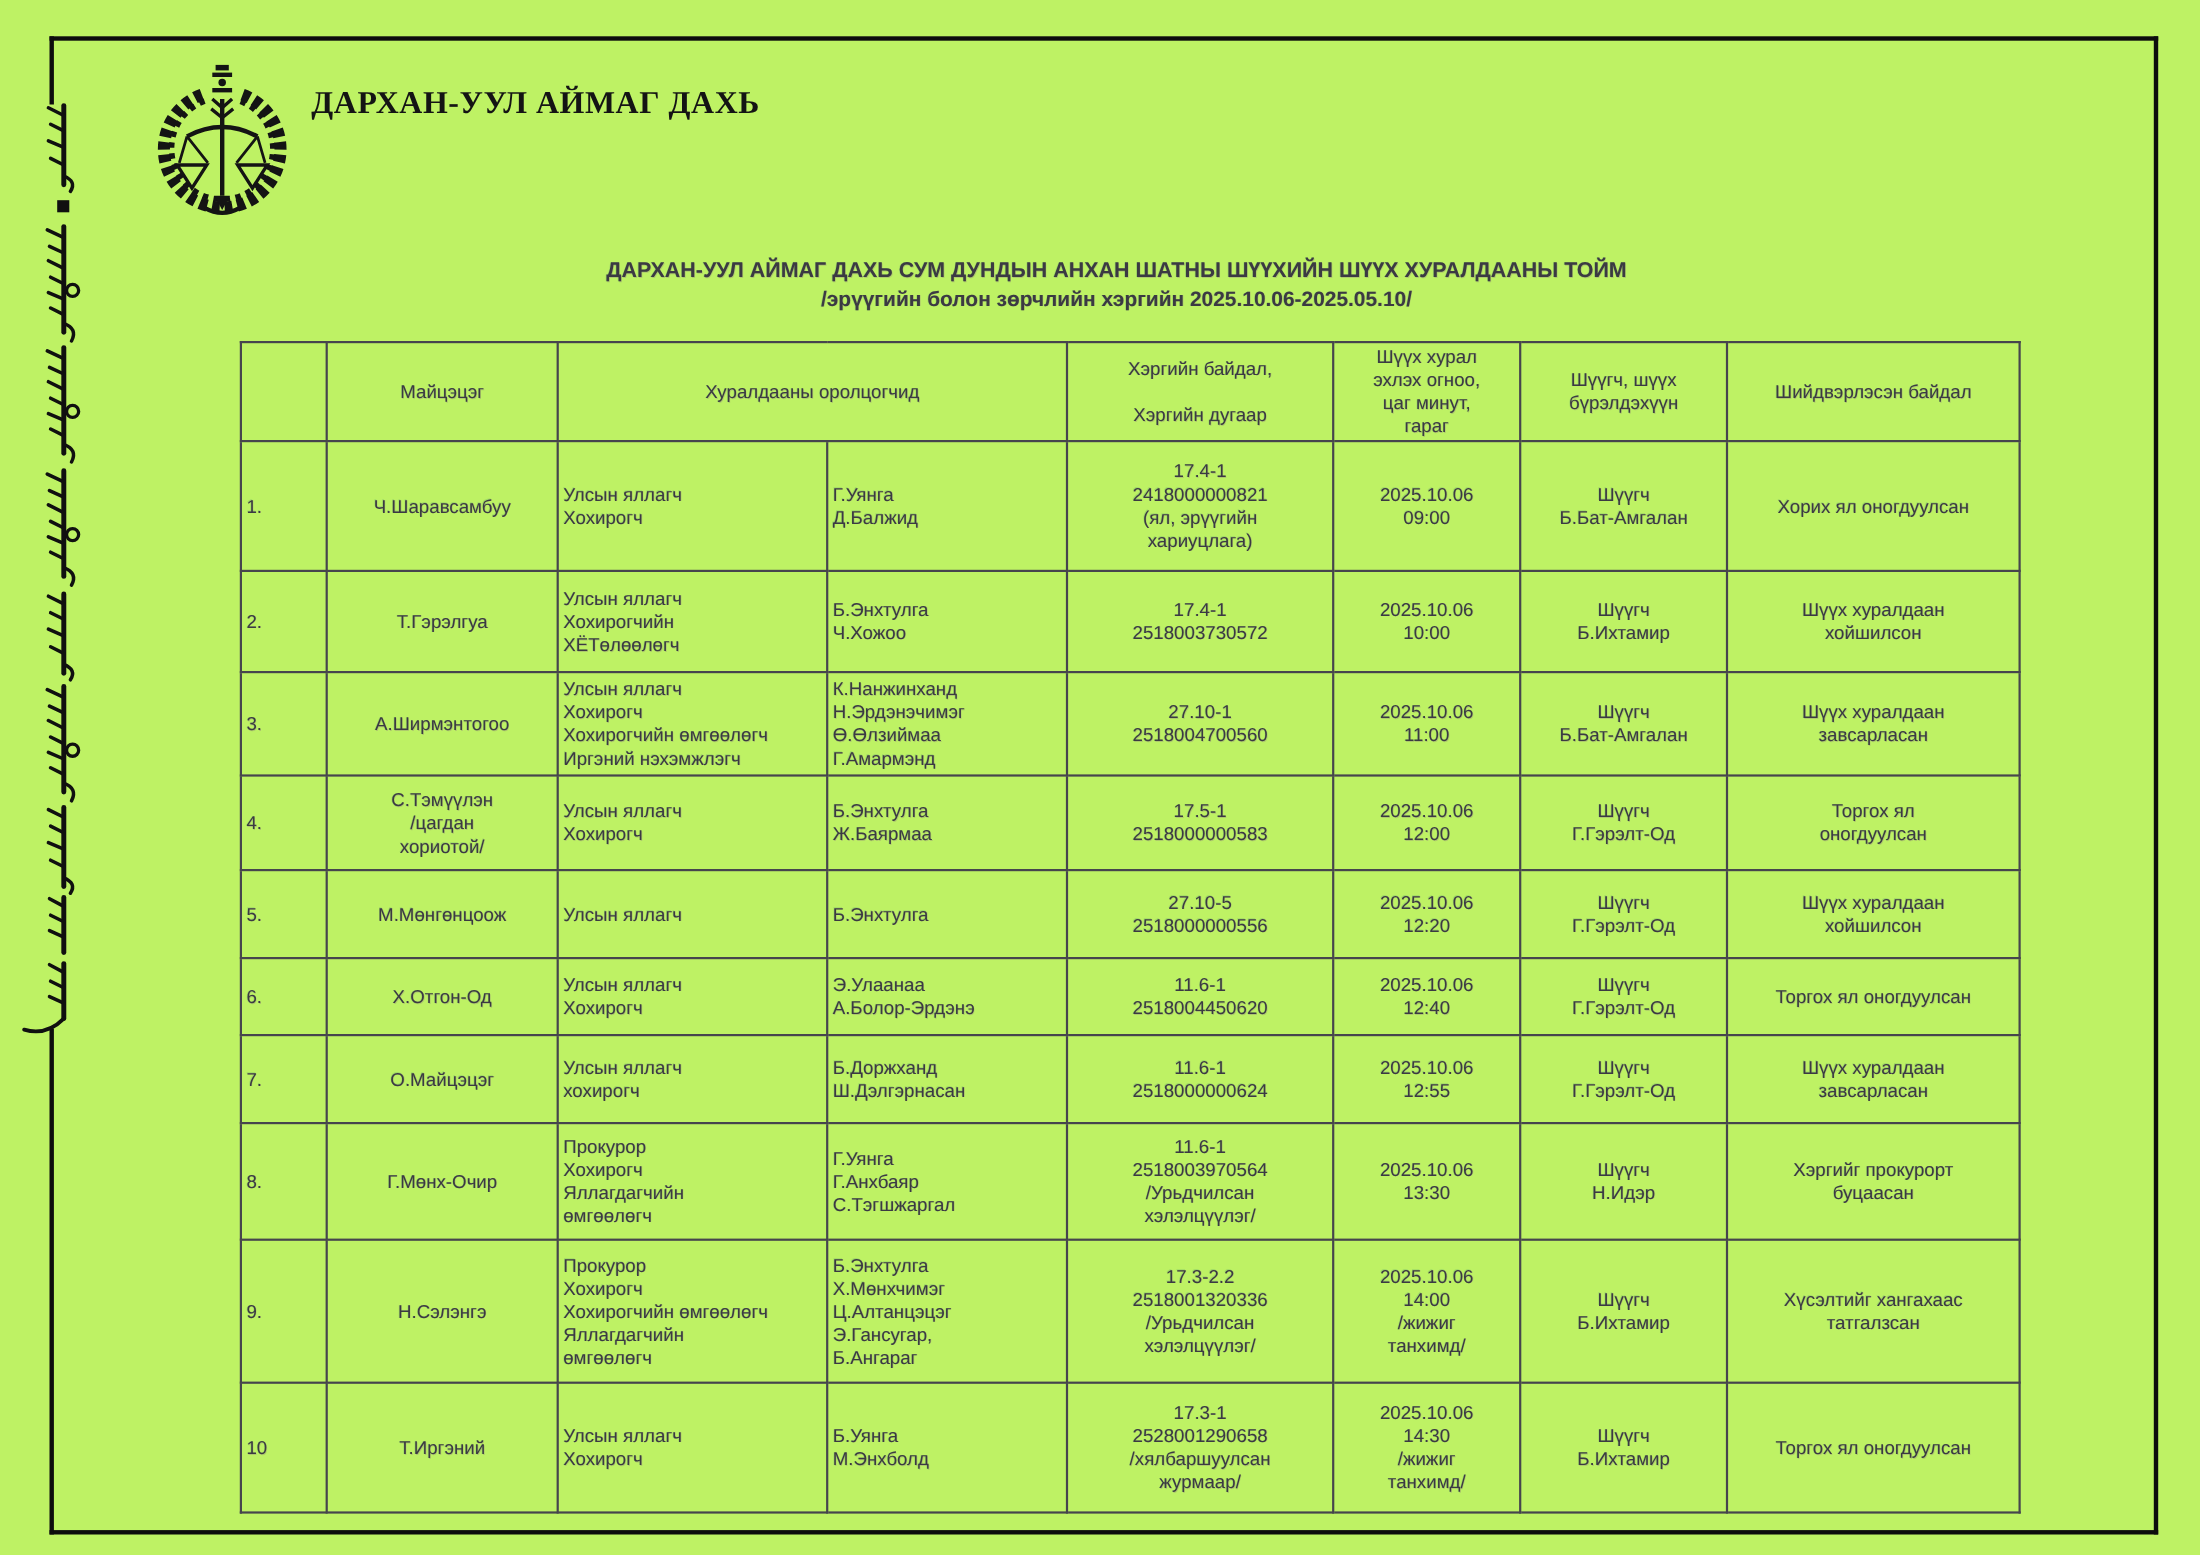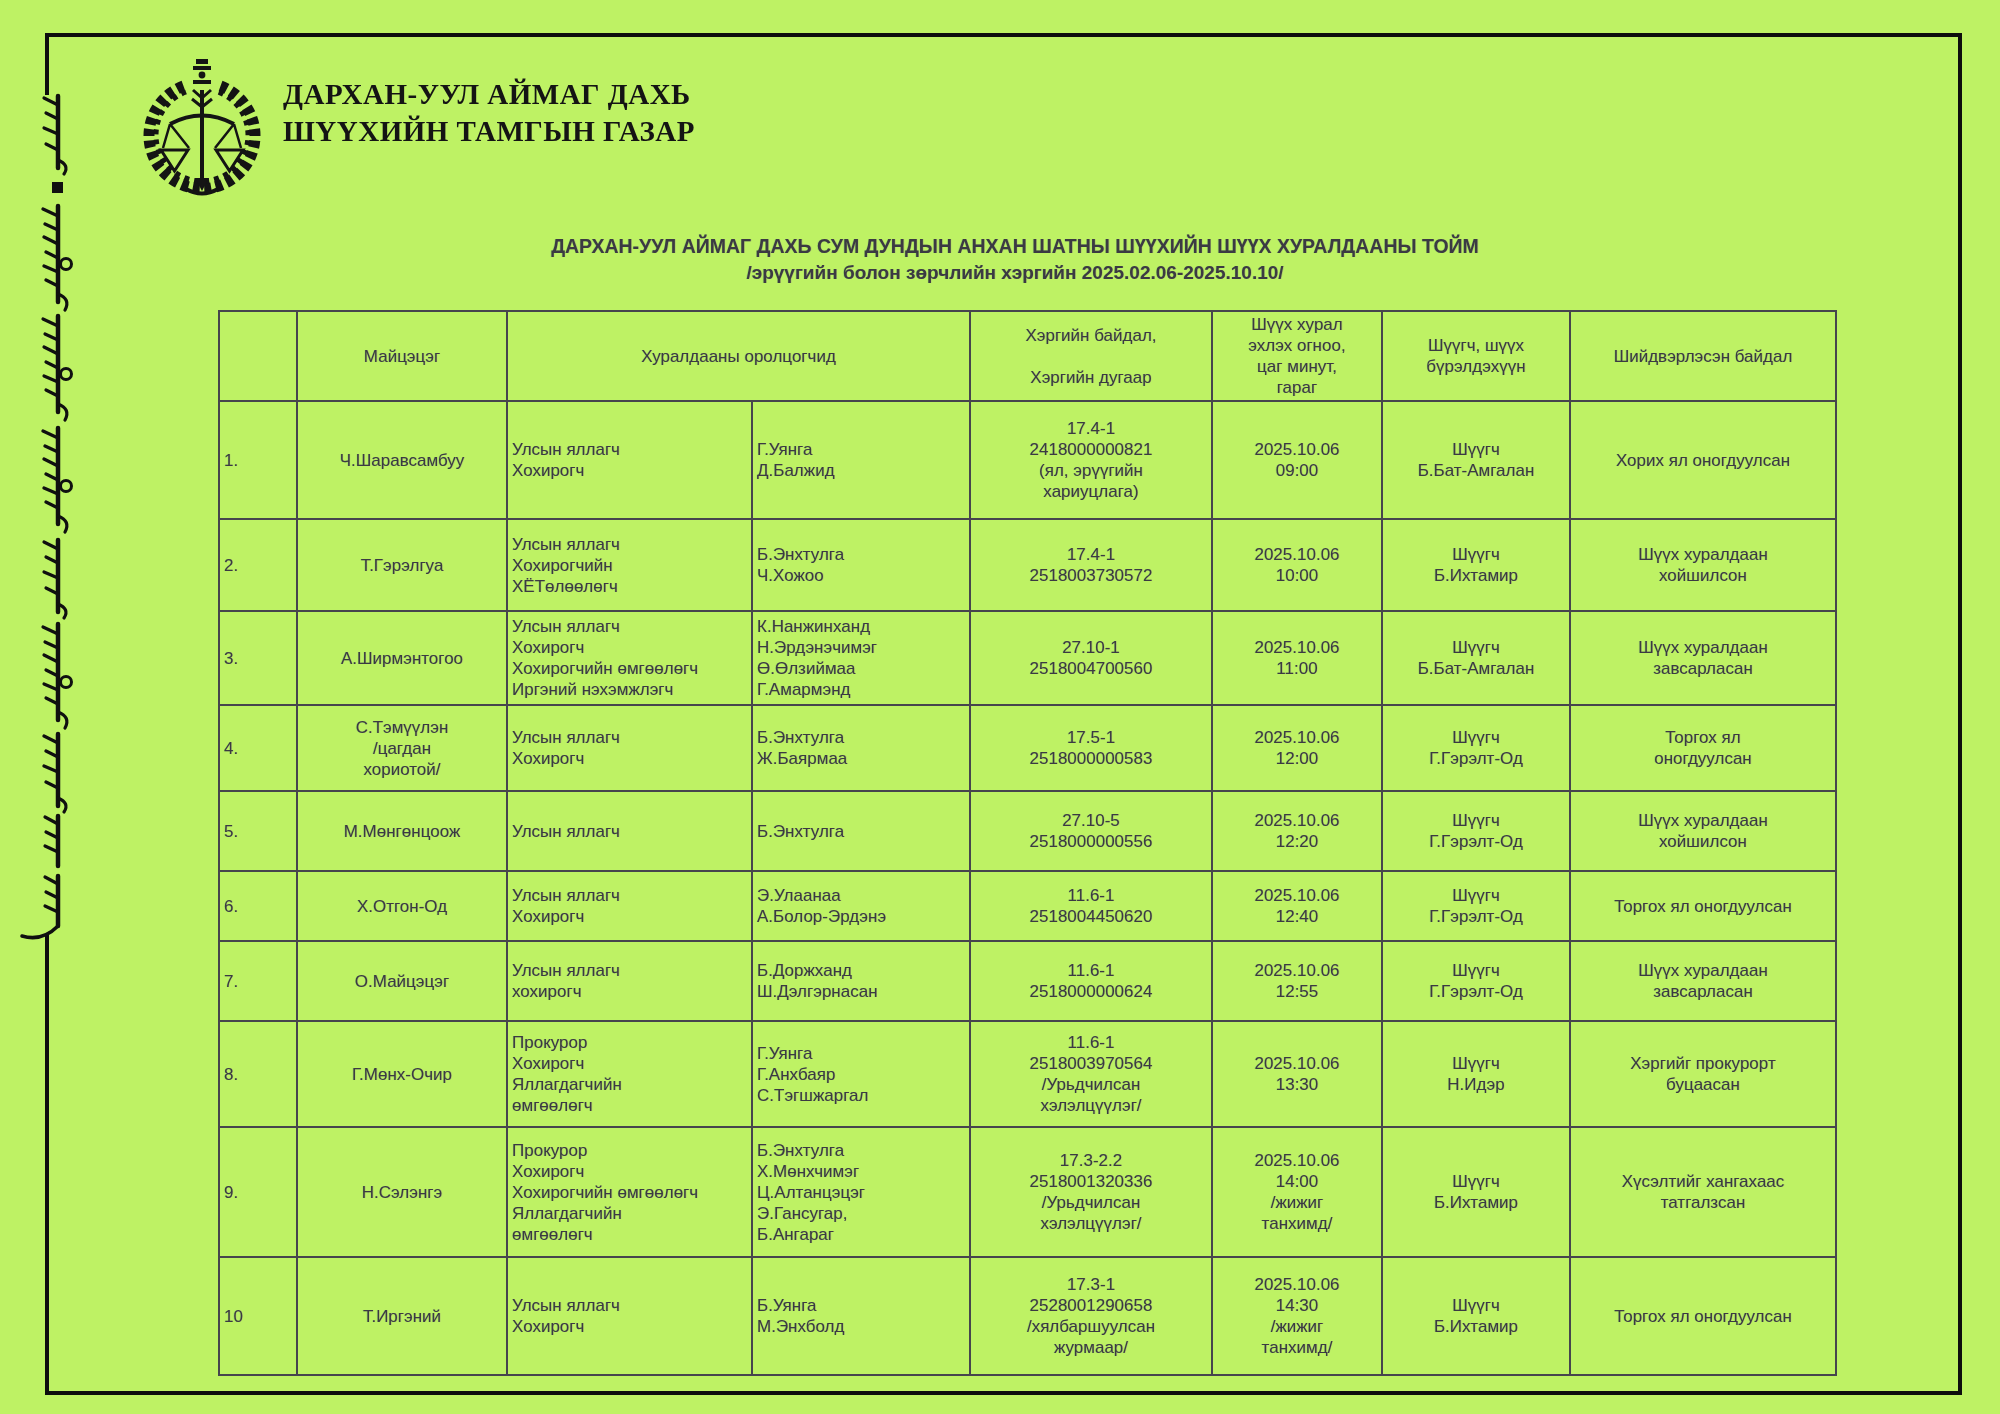--- a/index.html
+++ b/index.html
@@ -107,26 +107,25 @@
 
       <path d="M98 66 l7 24 M98 66 l-19 24" stroke-width="2.5"></path>
       <path d="M80 92 h27 l-13.5 21 z" stroke-width="3"></path>
 
       <path d="M50 131 q16 9 32 0" stroke-width="4"></path>
     </g>
   </svg>
 
   <div class="org-block">
     <div>ДАРХАН-УУЛ АЙМАГ ДАХЬ</div>
-    <div>ШҮҮХИЙН ТАМГЫН ГАЗАР</div>
   </div>
 
   <div class="title-block">
     <div class="doc-title">ДАРХАН-УУЛ АЙМАГ ДАХЬ СУМ ДУНДЫН АНХАН ШАТНЫ ШҮҮХИЙН ШҮҮХ ХУРАЛДААНЫ ТОЙМ</div>
-    <div class="doc-subtitle">/эрүүгийн болон зөрчлийн хэргийн 2025.02.06-2025.10.10/</div>
+    <div class="doc-subtitle">/эрүүгийн болон зөрчлийн хэргийн 2025.10.06-2025.05.10/</div>
   </div>
 
   <table class="court-table">
     <colgroup>
       <col style="width:78px">
         <col style="width:210px">
         <col style="width:245px">
         <col style="width:218px">
       <col style="width:242px">
         <col style="width:170px">

